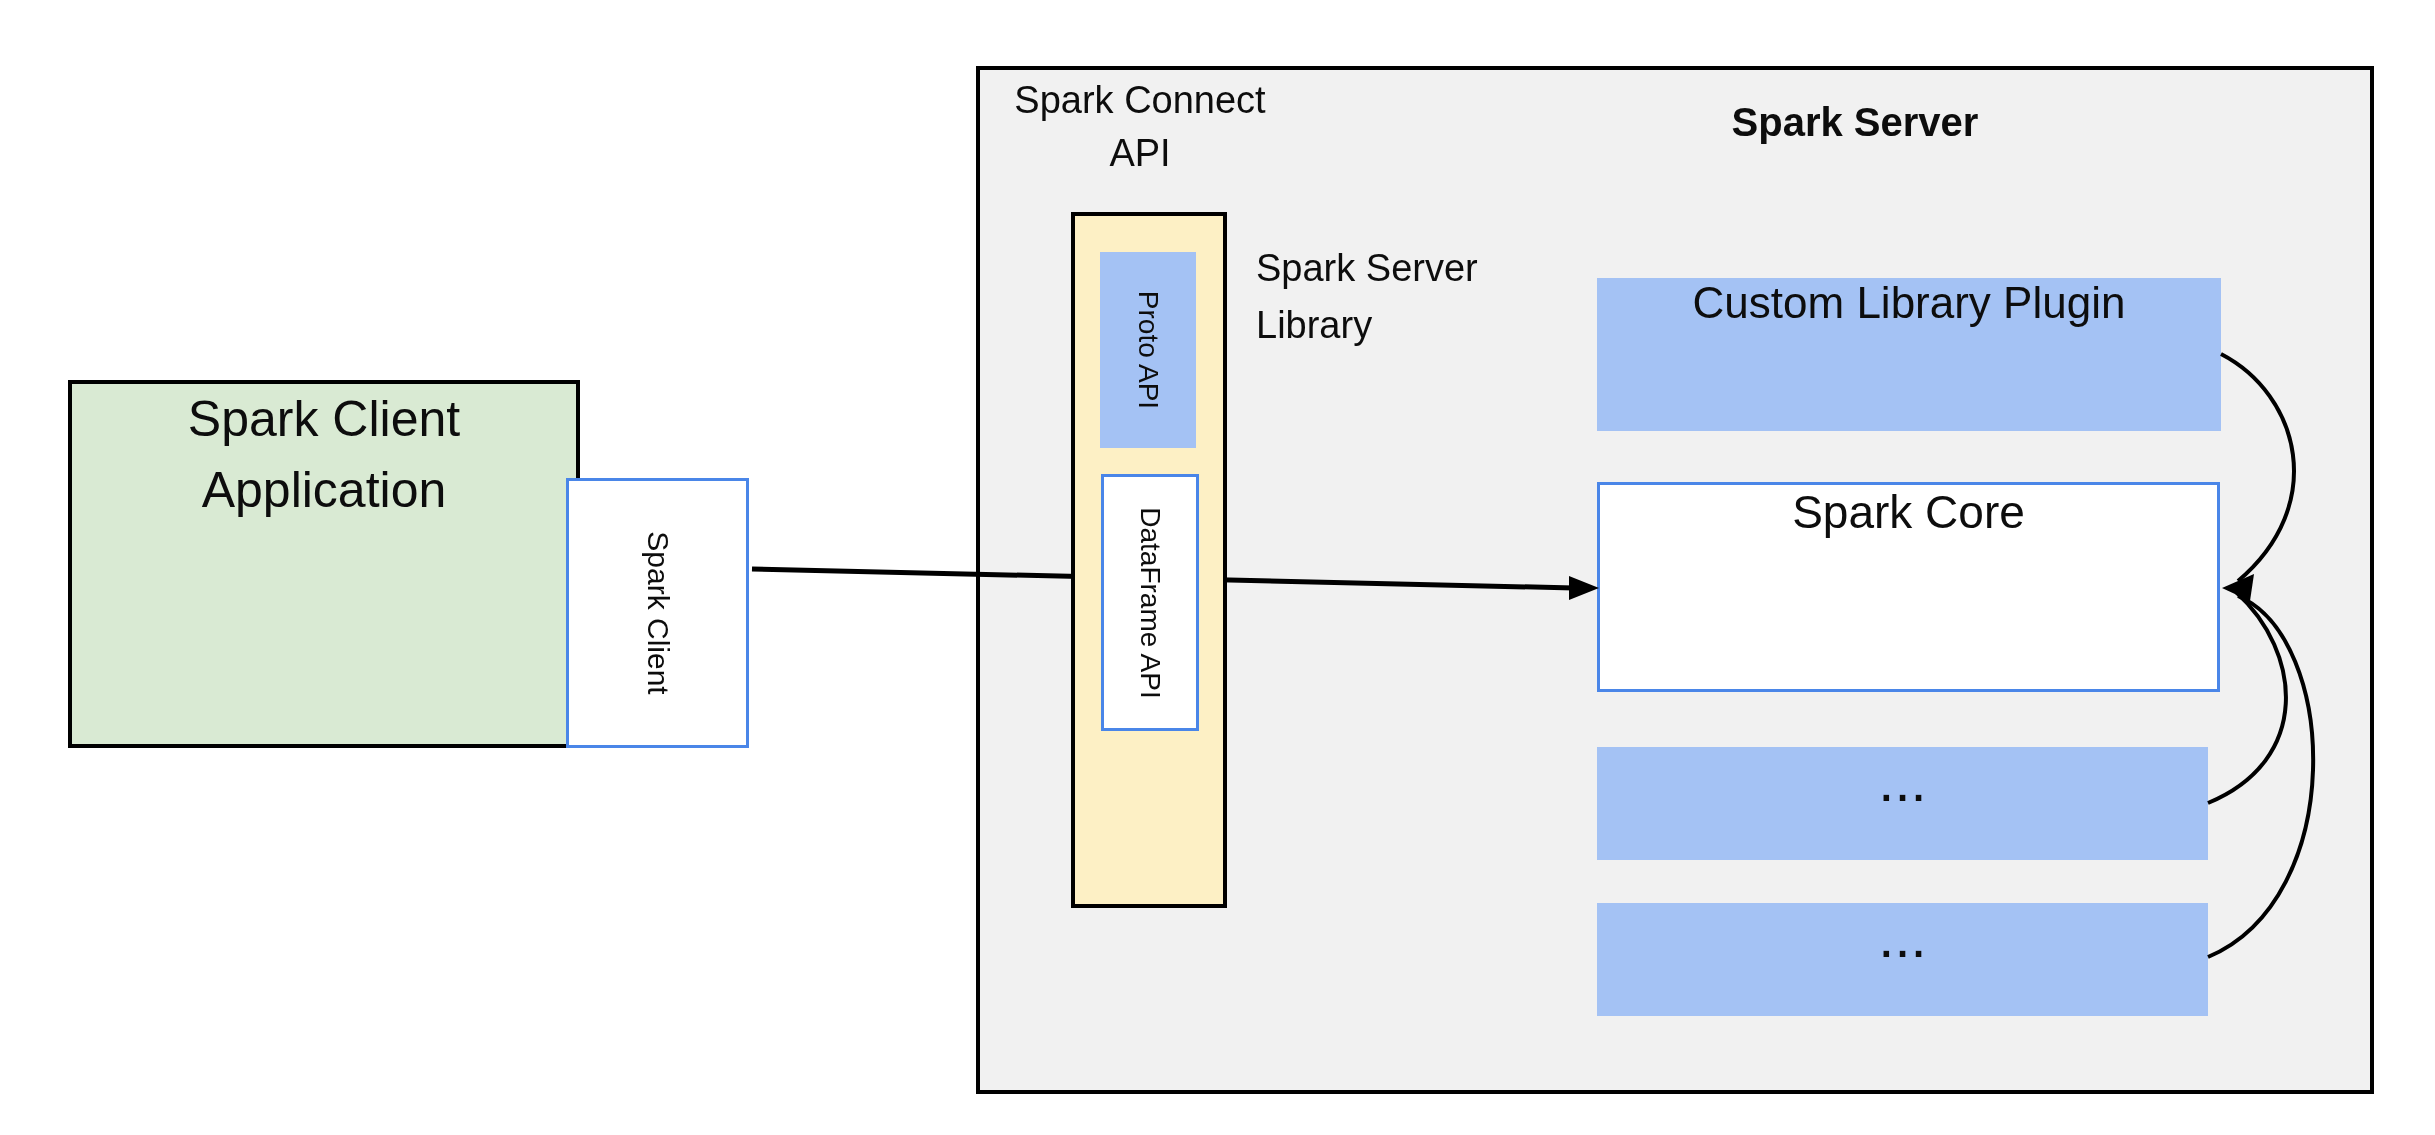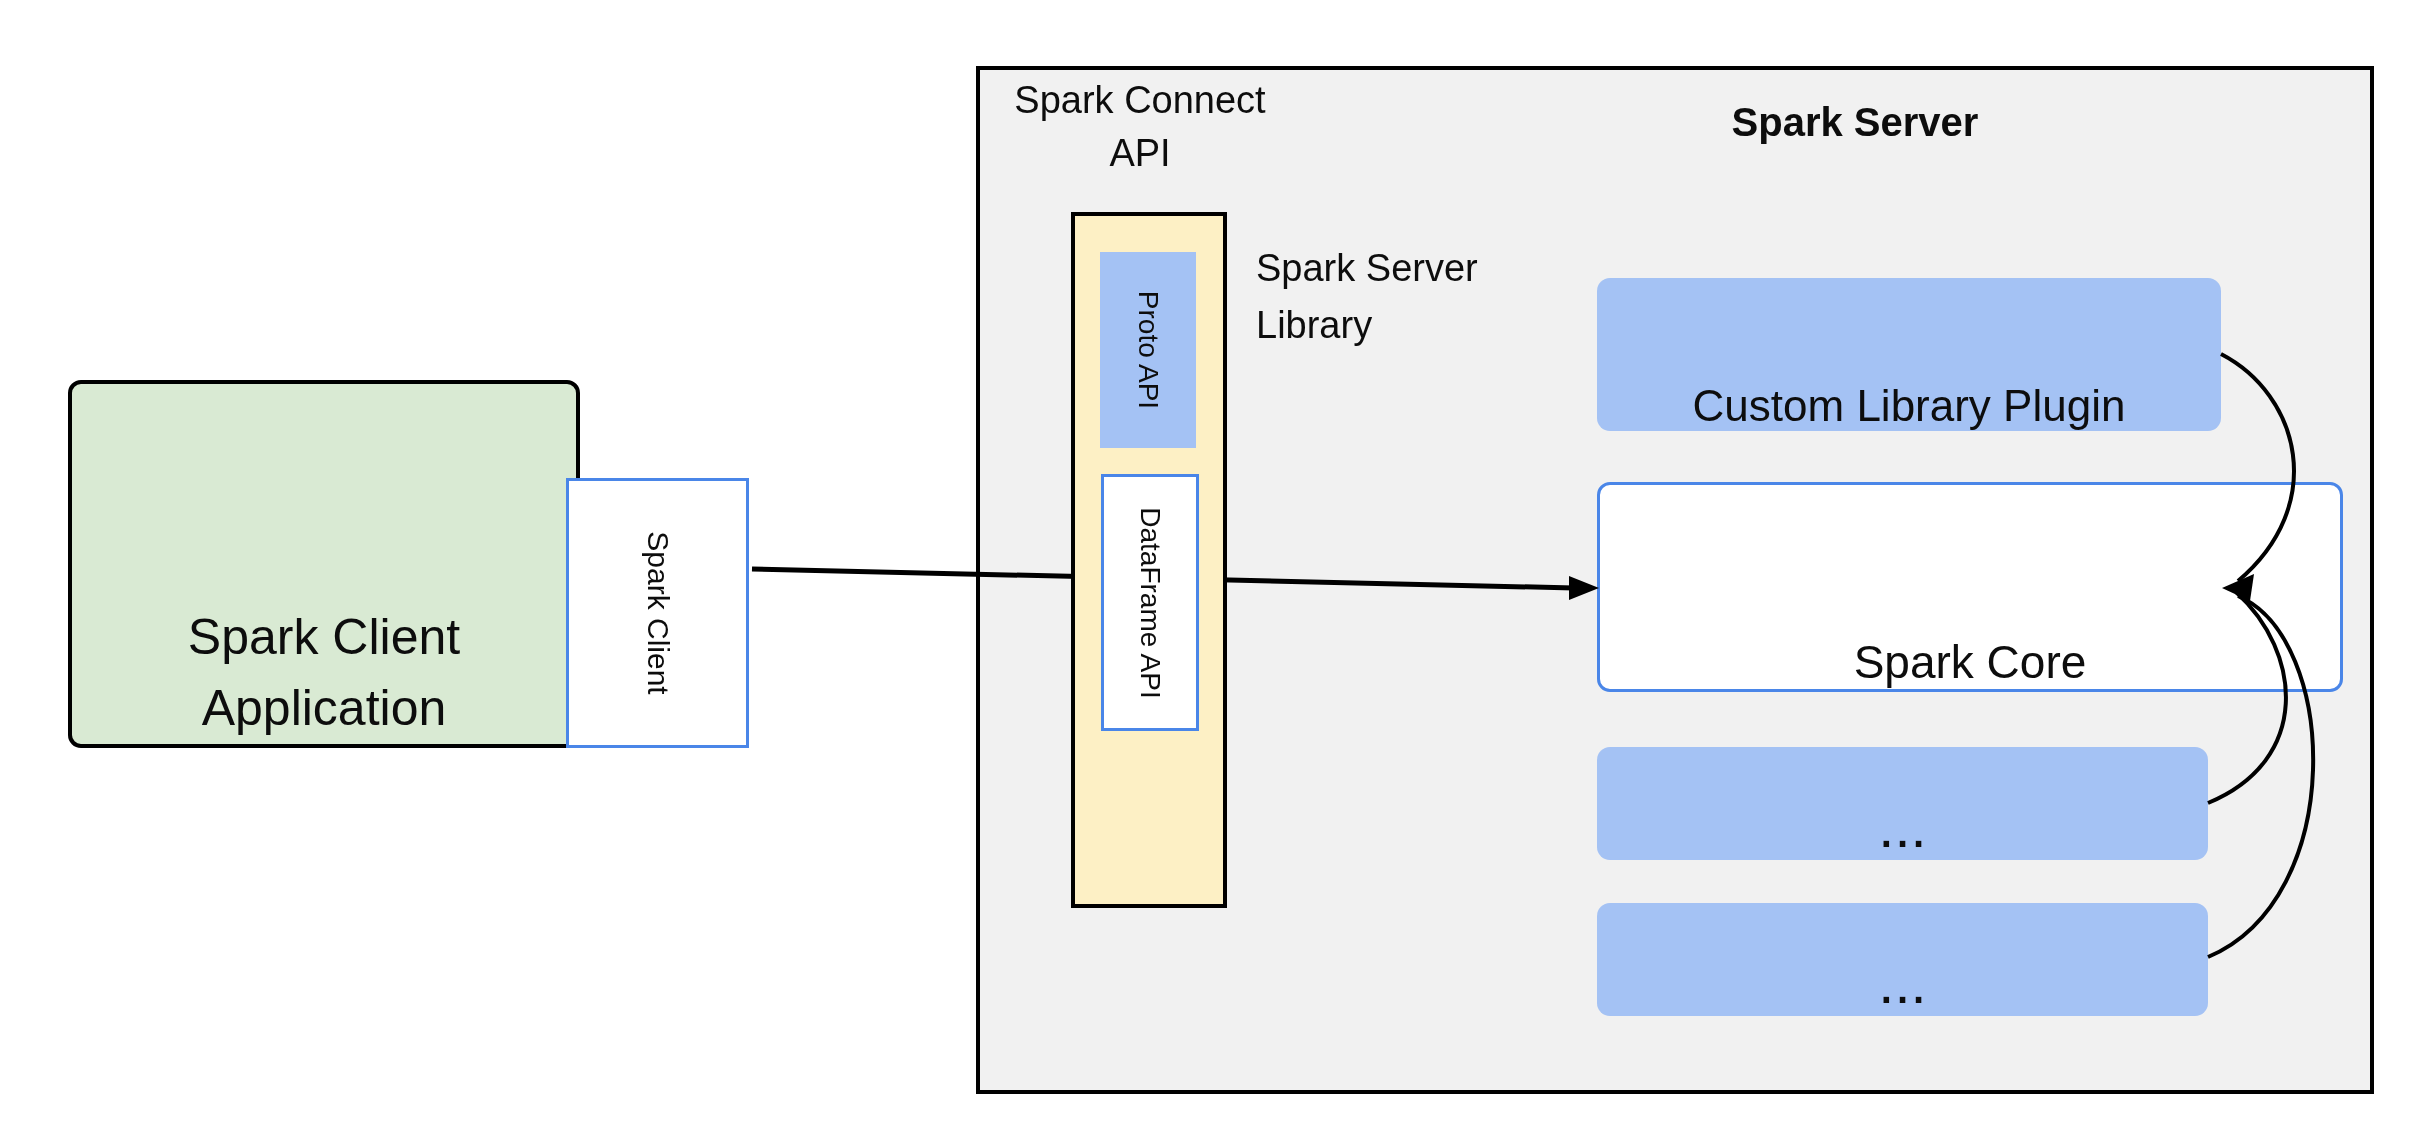--- a/index.html
+++ b/index.html
@@ -13,21 +13,21 @@
     --text_color:#0d0d0d;
   }
   html,body{margin:0;padding:0;background:var(--canvas_bg);}
   .canvas{
     position:relative;width:2435px;height:1135px;overflow:hidden;
     background:var(--canvas_bg);
     font-family:"Liberation Sans",sans-serif;
     color:var(--text_color);
   }
   .abs{position:absolute;box-sizing:border-box;}
-  .center-flex{display:flex;align-items:flex-end;justify-content:center;text-align:center;border-radius:13px;}
+  .center-flex{display:flex;align-items:flex-start;justify-content:center;text-align:center;}
   .preline{white-space:pre-line;}
 
   
   .green-box{
     left:68px;top:380px;width:512px;height:368px;
     background:var(--green_fill);border:4px solid var(--line_color);
     font-size:50px;line-height:1.42;z-index:1;
   }
   .pkg-box{
     left:562px;top:383px;width:191px;height:95px;
@@ -76,21 +76,21 @@
     white-space:nowrap;font-size:28px;
   }
   .vtext-lg{font-size:30px;}
 
   
   .plugin-box{
     left:1597px;top:278px;width:624px;height:153px;
     background:var(--blue_fill);font-size:44px;z-index:1;
   }
   .core-box{
-    left:1597px;top:482px;width:746px;height:210px;
+    left:1597px;top:482px;width:623px;height:210px;
     background:#fff;border:3px solid var(--blue_border);
     font-size:46px;z-index:1;
   }
   .dots-box-1{
     left:1597px;top:747px;width:611px;height:113px;
     background:var(--blue_fill);font-size:58px;z-index:1;
   }
   .dots-box-2{
     left:1597px;top:903px;width:611px;height:113px;
     background:var(--blue_fill);font-size:58px;z-index:1;

